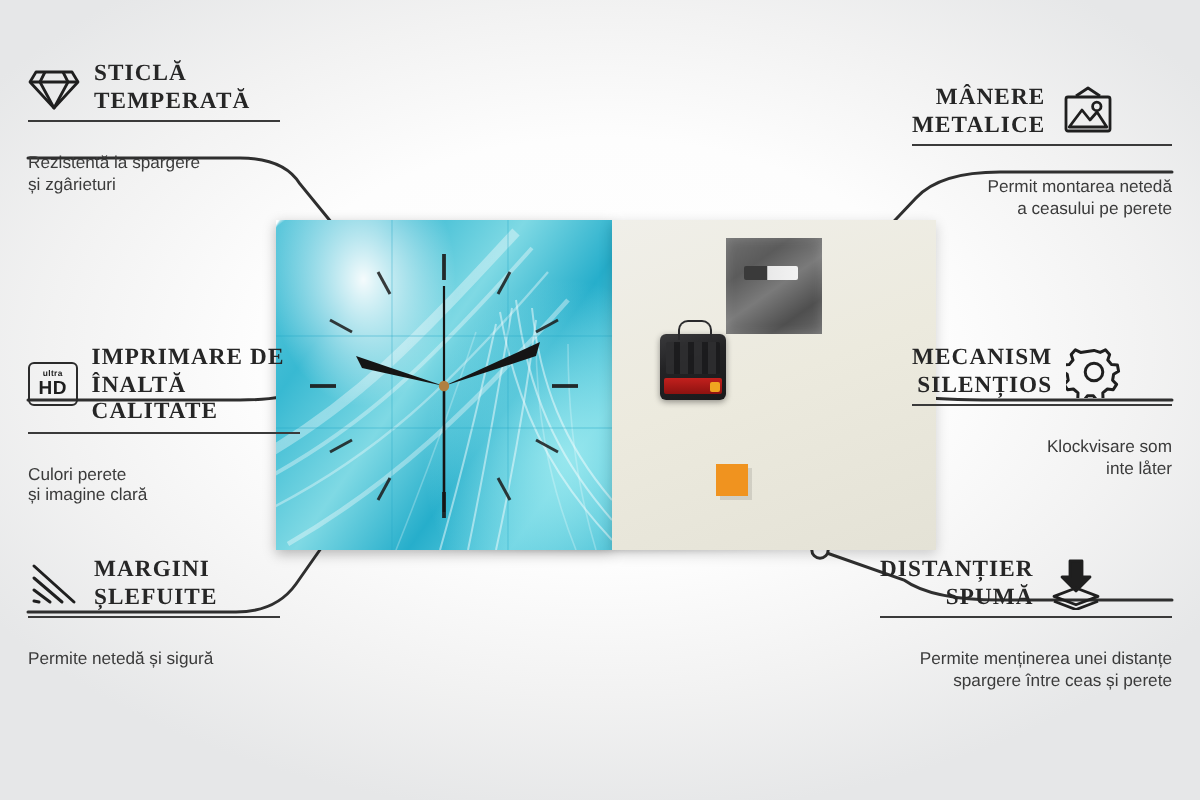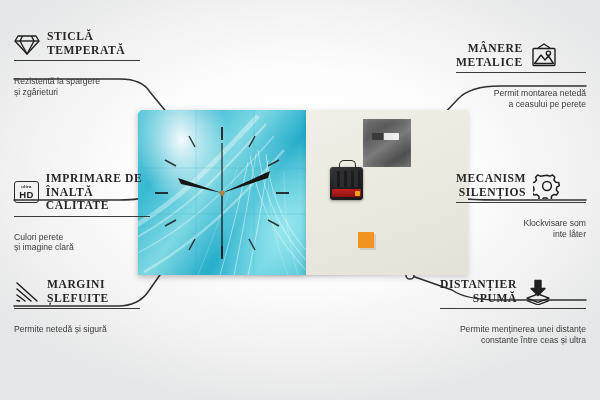--- a/index.html
+++ b/index.html
@@ -304,16 +304,16 @@
       <svg class="icon" width="28" height="26" viewBox="0 0 28 26">
         <g fill="none" stroke="#1f1f1f" stroke-width="1.4" stroke-linejoin="round">
           <path d="M11,1.5 h6 v8 h4 l-7,7 -7,-7 h4 Z" fill="#1f1f1f"></path>
           <path d="M14,15 l11,4.2 -11,4.2 -11,-4.2 Z"></path>
           <path d="M3,21.6 l11,4.2 11,-4.2"></path>
         </g>
       </svg>
     </div>
     <div class="rule" style="width:146px;margin-left:auto;"></div>
     <div class="desc">Permite menținerea unei distanțe
-constante între ceas și ultra</div>
+spargere între ceas și perete</div>
   </div>
 
 </div>
 
 </body></html>

